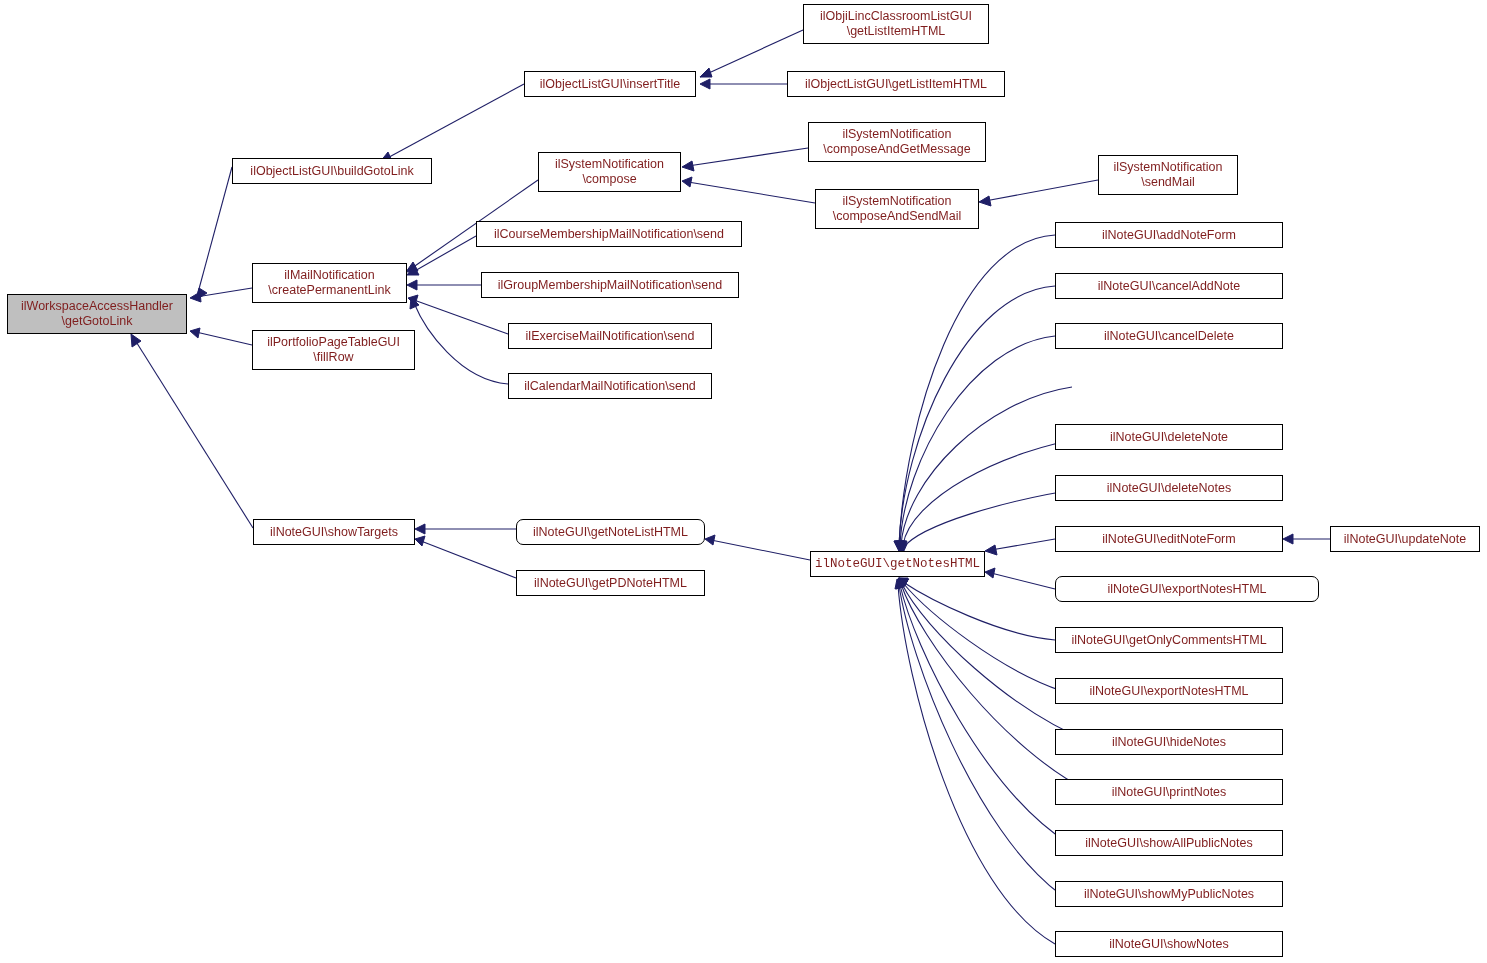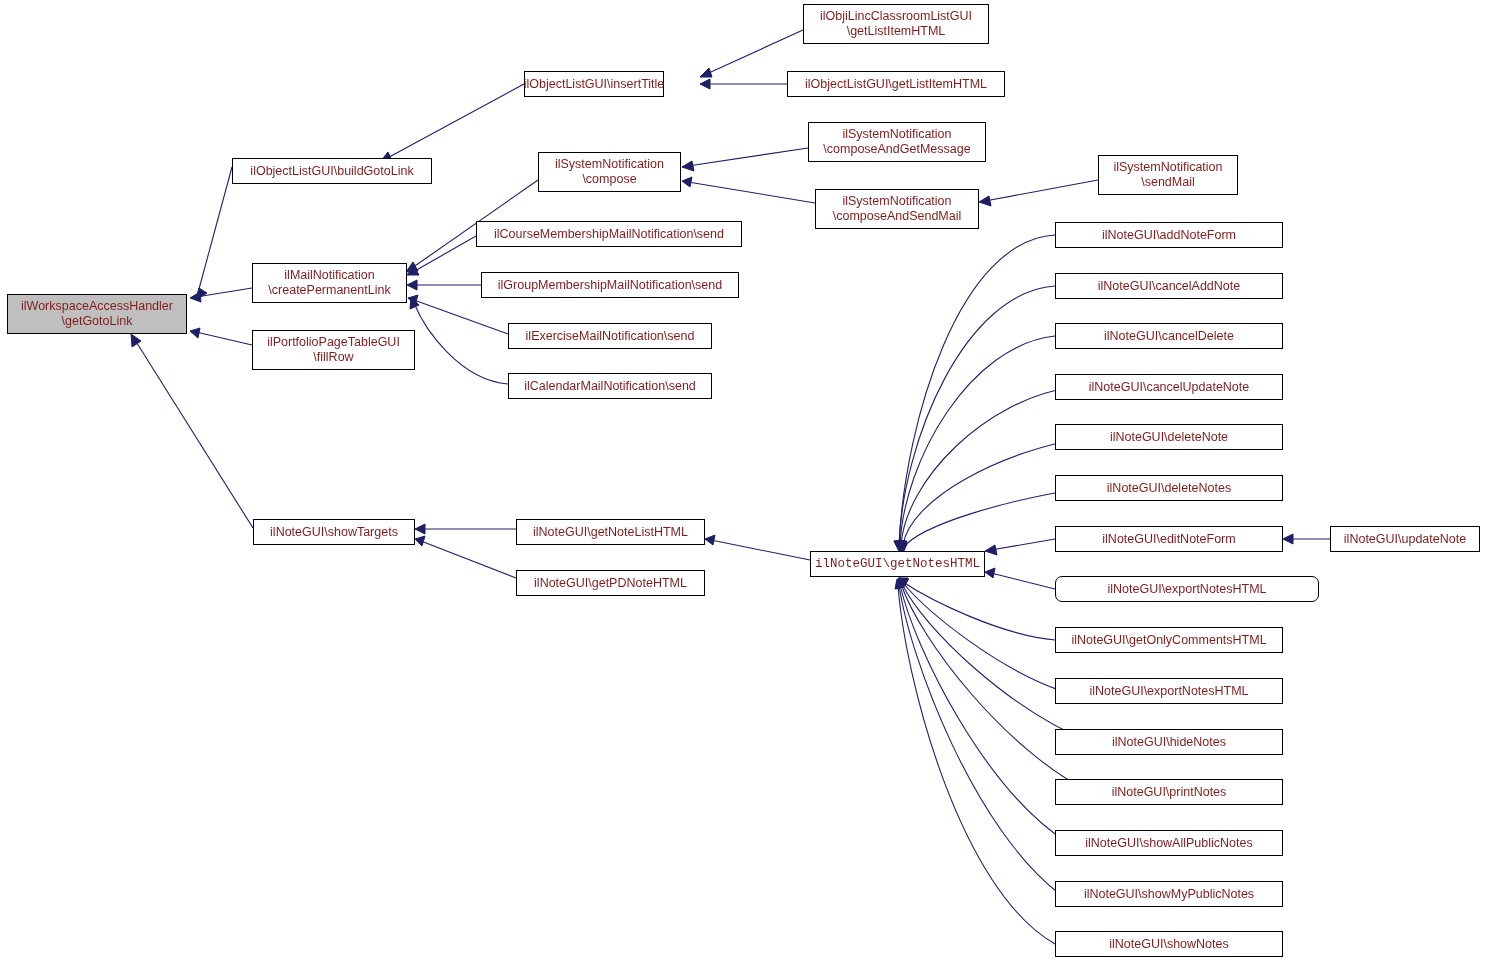--- a/index.html
+++ b/index.html
@@ -142,48 +142,47 @@
     <path d="M1055 944 C 960 890, 905 680, 898 585"></path>
     <polygon points="897,579 904,587 895,589"></polygon>
 
     <line x1="1330" y1="539" x2="1289" y2="539"></line>
     <polygon points="1283,539 1293,534 1293,544"></polygon>
   </svg>
 
   <div class="node highlight" style="left:7px;  top:294px; width:180px; height:40px;">ilWorkspaceAccessHandler
 \getGotoLink</div>
   <div class="node" style="left:232px; top:158px; width:200px; height:26px;">ilObjectListGUI\buildGotoLink</div>
-  <div class="node" style="left:524px; top:71px;  width:140px; height:26px;">ilObjectListGUI\insertTitle</div>
+  <div class="node" style="left:524px; top:71px;  width:172px; height:26px;">ilObjectListGUI\insertTitle</div>
   <div class="node" style="left:803px; top:4px;   width:186px; height:40px;">ilObjiLincClassroomListGUI
 \getListItemHTML</div>
   <div class="node" style="left:787px; top:71px;  width:218px; height:26px;">ilObjectListGUI\getListItemHTML</div>
   <div class="node" style="left:252px; top:263px; width:155px; height:40px;">ilMailNotification
 \createPermanentLink</div>
   <div class="node" style="left:252px; top:330px; width:163px; height:40px;">ilPortfolioPageTableGUI
 \fillRow</div>
   <div class="node" style="left:538px; top:152px; width:143px; height:40px;">ilSystemNotification
 \compose</div>
   <div class="node" style="left:476px; top:221px; width:266px; height:26px;">ilCourseMembershipMailNotification\send</div>
   <div class="node" style="left:481px; top:272px; width:258px; height:26px;">ilGroupMembershipMailNotification\send</div>
   <div class="node" style="left:508px; top:323px; width:204px; height:26px;">ilExerciseMailNotification\send</div>
   <div class="node" style="left:508px; top:373px; width:204px; height:26px;">ilCalendarMailNotification\send</div>
   <div class="node" style="left:808px; top:122px; width:178px; height:40px;">ilSystemNotification
 \composeAndGetMessage</div>
   <div class="node" style="left:815px; top:189px; width:164px; height:40px;">ilSystemNotification
 \composeAndSendMail</div>
   <div class="node" style="left:1098px;top:155px; width:140px; height:40px;">ilSystemNotification
 \sendMail</div>
   <div class="node" style="left:253px; top:519px; width:162px; height:26px;">ilNoteGUI\showTargets</div>
-  <div class="node" style="left:516px; top:519px; width:189px; height:26px;">ilNoteGUI\getNoteListHTML</div>
+  <div class="node" style="left:516px; top:519px; width:189px; height:26px;border-radius:7px;">ilNoteGUI\getNoteListHTML</div>
   <div class="node" style="left:516px; top:570px; width:189px; height:26px;">ilNoteGUI\getPDNoteHTML</div>
   <div class="node" style="left:810px; top:551px; width:175px; height:26px;font-family:Liberation Mono, monospace;">ilNoteGUI\getNotesHTML</div>
   <div class="node" style="left:1055px;top:222px; width:228px; height:26px;text-align:right;">ilNoteGUI\addNoteForm</div>
   <div class="node" style="left:1055px;top:273px; width:228px; height:26px;">ilNoteGUI\cancelAddNote</div>
   <div class="node" style="left:1055px;top:323px; width:228px; height:26px;">ilNoteGUI\cancelDelete</div>
-  <div class="node" style="left:1055px;top:374px; width:228px; height:26px;">ilNoteGUI\cancelUpdateNote</div>
   <div class="node" style="left:1055px;top:424px; width:228px; height:26px;">ilNoteGUI\deleteNote</div>
   <div class="node" style="left:1055px;top:475px; width:228px; height:26px;">ilNoteGUI\deleteNotes</div>
   <div class="node" style="left:1055px;top:526px; width:228px; height:26px;">ilNoteGUI\editNoteForm</div>
   <div class="node" style="left:1055px;top:576px; width:264px; height:26px;border-radius:7px;">ilNoteGUI\exportNotesHTML</div>
   <div class="node" style="left:1055px;top:627px; width:228px; height:26px;">ilNoteGUI\getOnlyCommentsHTML</div>
   <div class="node" style="left:1055px;top:678px; width:228px; height:26px;">ilNoteGUI\exportNotesHTML</div>
   <div class="node" style="left:1055px;top:729px; width:228px; height:26px;">ilNoteGUI\hideNotes</div>
   <div class="node" style="left:1055px;top:779px; width:228px; height:26px;">ilNoteGUI\printNotes</div>
   <div class="node" style="left:1055px;top:830px; width:228px; height:26px;">ilNoteGUI\showAllPublicNotes</div>
   <div class="node" style="left:1055px;top:881px; width:228px; height:26px;">ilNoteGUI\showMyPublicNotes</div>

